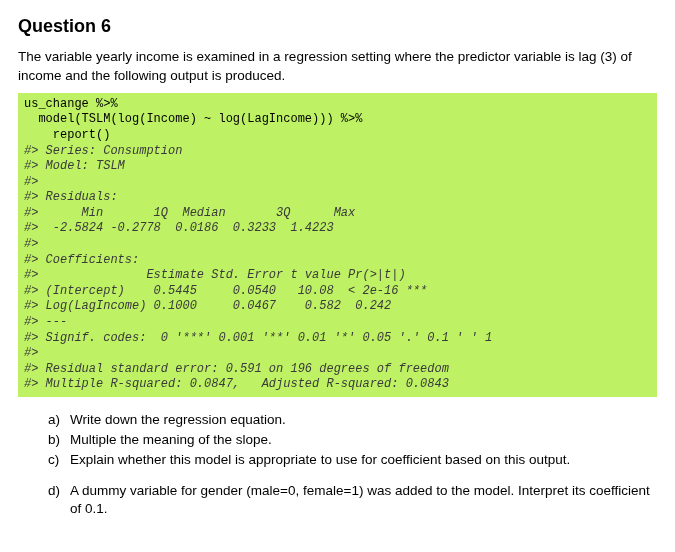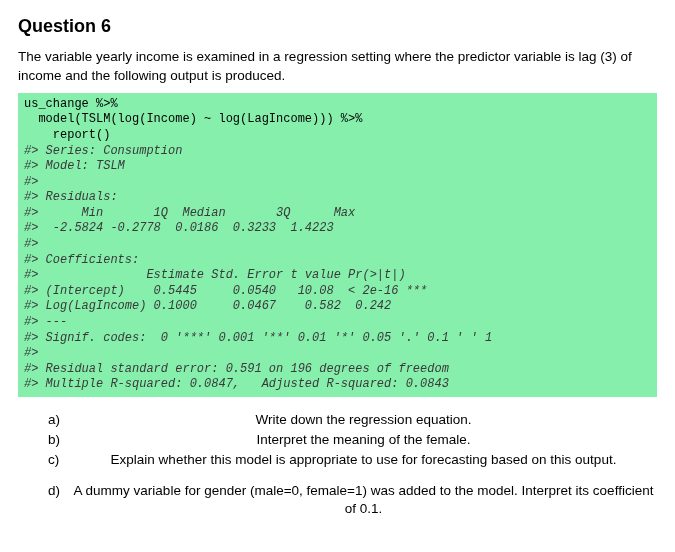--- a/index.html
+++ b/index.html
@@ -15,21 +15,21 @@
   .qtitle {
     font-weight: bold;
     font-size: 18px;
     margin-bottom: 10px;
   }
   .intro {
     font-size: 13.5px;
     margin-bottom: 8px;
   }
   .codeblock {
-    background: #86efac;
+    background: #bef264;
     font-family: "Courier New", monospace;
     font-size: 12px;
     white-space: pre;
     padding: 4px 6px;
     color: #000;
     line-height: 1.3;
     margin-bottom: 10px;
   }
   .codeblock .it {
     font-style: italic;
@@ -42,21 +42,20 @@
     display: flex;
     font-size: 13.5px;
     margin-bottom: 2px;
   }
   .questions .lbl {
     width: 22px;
     flex: 0 0 22px;
   }
   .questions .txt {
     flex: 1;
-    text-align: center;
   }
   .gap { height:10px; }
 </style>
 </head>
 <body>
 
 <div class="qtitle">Question 6</div>
 
 <div class="intro">The variable yearly income is examined in a regression setting where the predictor variable is lag (3) of income and the following output is produced.</div>
 
@@ -80,24 +79,24 @@
 <span class="it">#&gt; Residual standard error: 0.591 on 196 degrees of freedom</span>
 <span class="it">#&gt; Multiple R-squared: 0.0847,   Adjusted R-squared: 0.0843</span></div>
 
 <div class="questions">
   <div class="row">
     <div class="lbl">a)</div>
     <div class="txt">Write down the regression equation.</div>
   </div>
   <div class="row">
     <div class="lbl">b)</div>
-    <div class="txt">Interpret the meaning of the female.</div>
+    <div class="txt">Multiple the meaning of the slope.</div>
   </div>
   <div class="row">
     <div class="lbl">c)</div>
-    <div class="txt">Explain whether this model is appropriate to use for forecasting based on this output.</div>
+    <div class="txt">Explain whether this model is appropriate to use for coefficient based on this output.</div>
   </div>
   <div class="gap"></div>
   <div class="row">
     <div class="lbl">d)</div>
     <div class="txt">A dummy variable for gender (male=0, female=1) was added to the model. Interpret its coefficient of 0.1.</div>
   </div>
 </div>
 
 </body></html>

